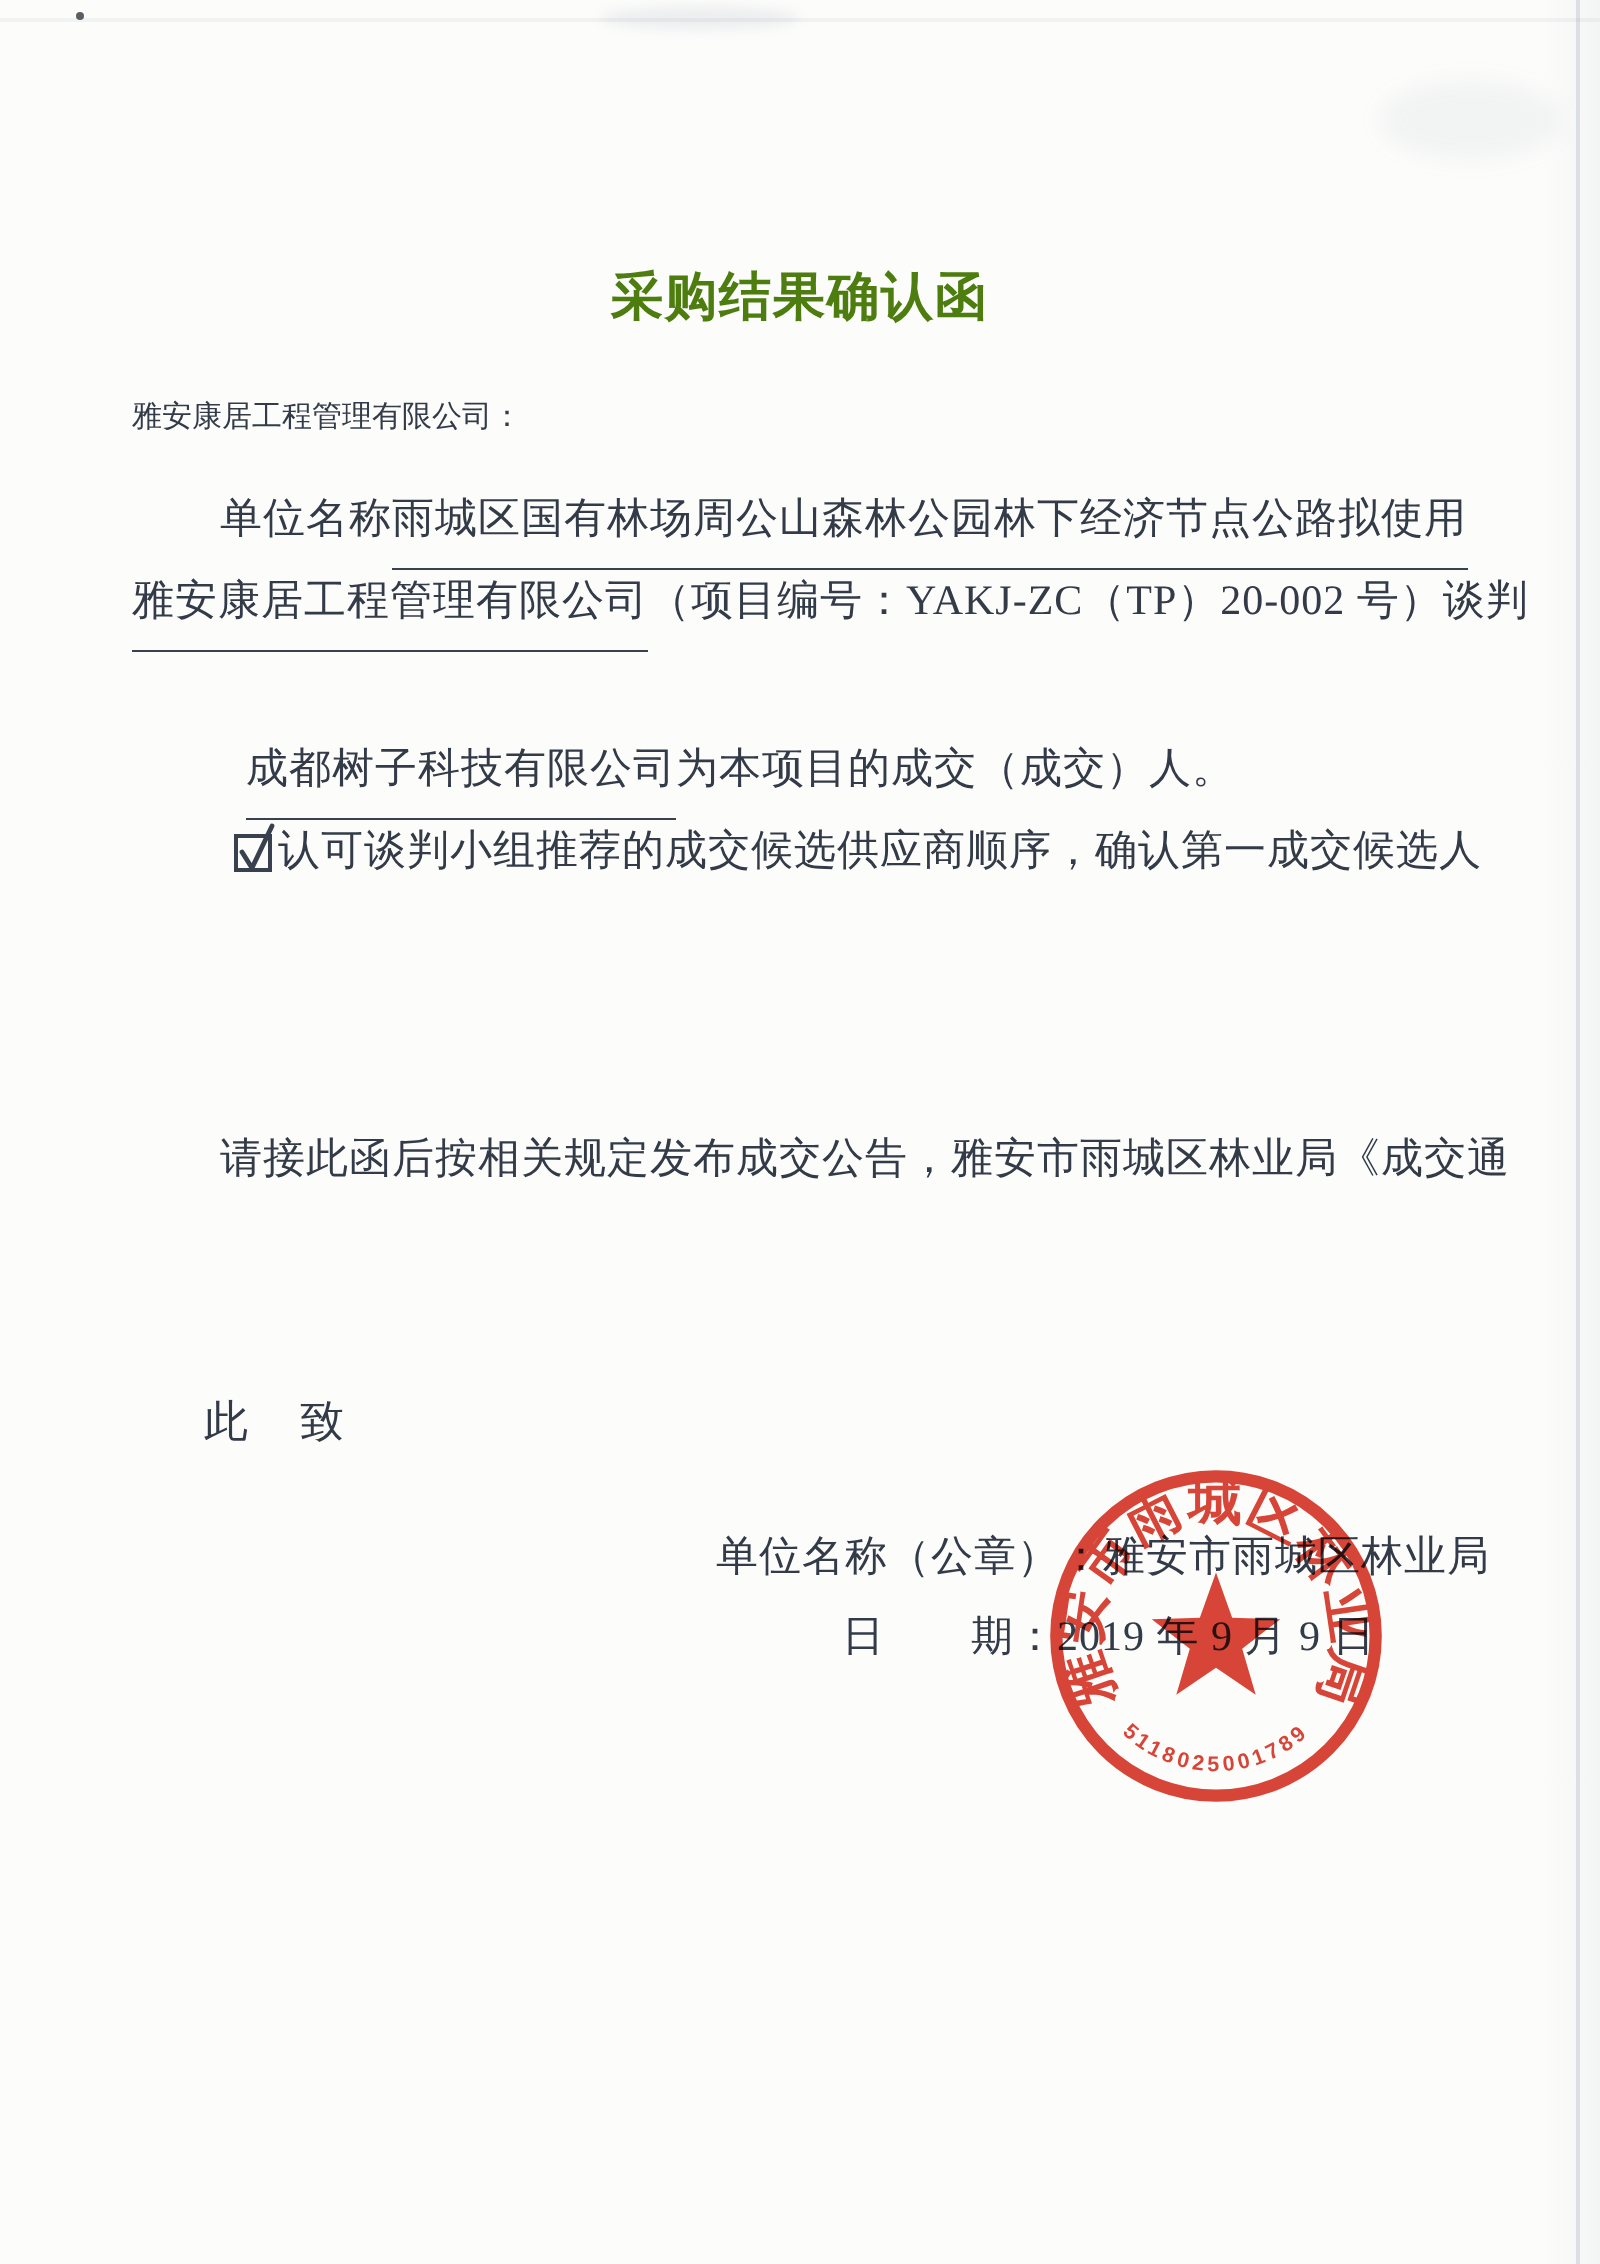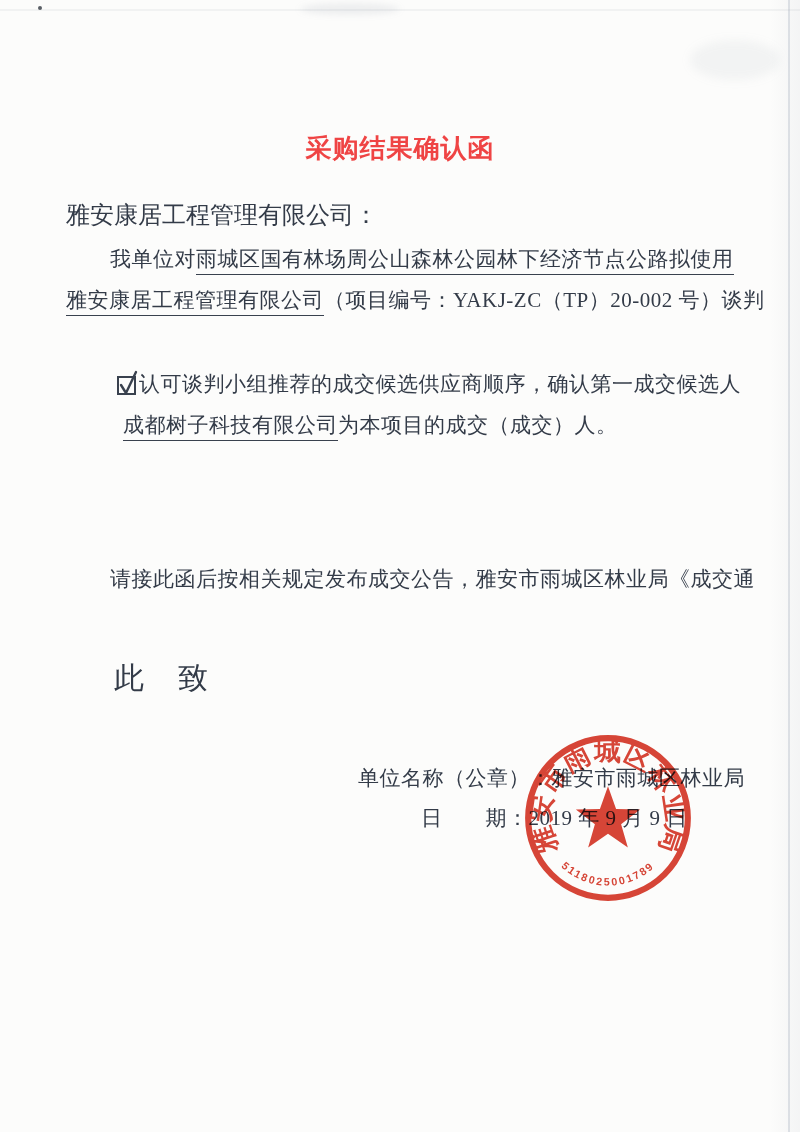--- a/index.html
+++ b/index.html
@@ -28,42 +28,42 @@
     background: linear-gradient(to right, rgba(170,178,190,0) 0%, rgba(170,178,190,0.10) 100%); }
 
   .abs { position: absolute; }
 
   .title {
     top: 131px; left: 0; right: 0;
     text-align: center;
     font-size: 26px;
     font-weight: 700;
     letter-spacing: 1px;
-    color: #ef4444;
+    color: #4d7c0f;
   }
 
-  .recipient { left: 66px; top: 199px; font-size: 24px; }
+  .recipient { left: 66px; top: 199px; font-size: 15px; }
 
   .bodyblock { font-size: 21px; }
   .line { height: 41px; line-height: 41px; white-space: nowrap; letter-spacing: 0.5px; }
   .indent { padding-left: 44px; }
 
-  .u { border-bottom: 1.5px solid #39414e; padding-bottom: 3px; }
+  .u { border-bottom: 1.5px solid #39414e; padding-bottom: 13px; }
 
   .para1 { left: 66px; top: 239px; width: 700px; }
   .confirm { left: 66px; top: 364px; width: 700px; }
   .confirm .c1 { padding-left: 50px; }
   .confirm .c2 { padding-left: 57px; }
 
   .checkbox { display: inline-block; width: 22px; height: 27px; vertical-align: -5px; margin-right: 1px; }
 
   .para3 { left: 66px; top: 558px; width: 700px; }
   .para3 .line { height: 42px; line-height: 42px; }
 
-  .closing { left: 102px; top: 658px; font-size: 30px; letter-spacing: 2px; margin-left: 12px; }
+  .closing { left: 102px; top: 696px; font-size: 22px; letter-spacing: 2px; }
 
   .sig-unit { left: 358px; top: 764px; font-size: 21px; letter-spacing: 0.5px; }
   .sig-date { left: 421px; top: 804px; font-size: 21px; letter-spacing: 0.5px; }
 
   .stamp {
     left: 521px; top: 731px;
     width: 174px; height: 174px;
     mix-blend-mode: multiply;
     opacity: 0.93;
   }
@@ -79,38 +79,38 @@
   <div class="artifact art-smudge-tr2"></div>
   <div class="artifact art-edge-soft"></div>
   <div class="artifact art-edge-right"></div>
 
   <div class="abs title">采购结果确认函</div>
 
   <div class="abs recipient">雅安康居工程管理有限公司：</div>
 
   <div class="abs bodyblock para1">
     <div class="line indent">
-      <span>我单位对</span><span class="u">雨城区国有林场周公山森林公园林下经济节点公路拟使用</span>
+      <span>单位名称</span><span class="u">雨城区国有林场周公山森林公园林下经济节点公路拟使用</span>
     </div>
     <div class="line">
       <span class="u">雅安康居工程管理有限公司</span><span>（项目编号：YAKJ-ZC（TP）20-002 号）谈判</span>
     </div>
   </div>
 
   <div class="abs bodyblock confirm">
+    <div class="line c2">
+      <span class="u">成都树子科技有限公司</span><span>为本项目的成交（成交）人。</span>
+    </div>
     <div class="line c1">
       <span class="checkbox">
         <svg width="22" height="27" viewBox="0 0 22 27">
           <rect x="2" y="8" width="17" height="17" fill="none" stroke="#39414e" stroke-width="2"></rect>
           <polyline points="5,16 10,24 20,3" fill="none" stroke="#39414e" stroke-width="2.4" stroke-linecap="round" stroke-linejoin="round"></polyline>
         </svg>
       </span><span>认可谈判小组推荐的成交候选供应商顺序，确认第一成交候选人</span>
-    </div>
-    <div class="line c2">
-      <span class="u">成都树子科技有限公司</span><span>为本项目的成交（成交）人。</span>
     </div>
   </div>
 
   <div class="abs bodyblock para3">
     <div class="line indent">
       <span>请接此函后按相关规定发布成交公告，雅安市雨城区林业局《成交通</span>
     </div>
   </div>
 
   <div class="abs closing">此　致</div>

